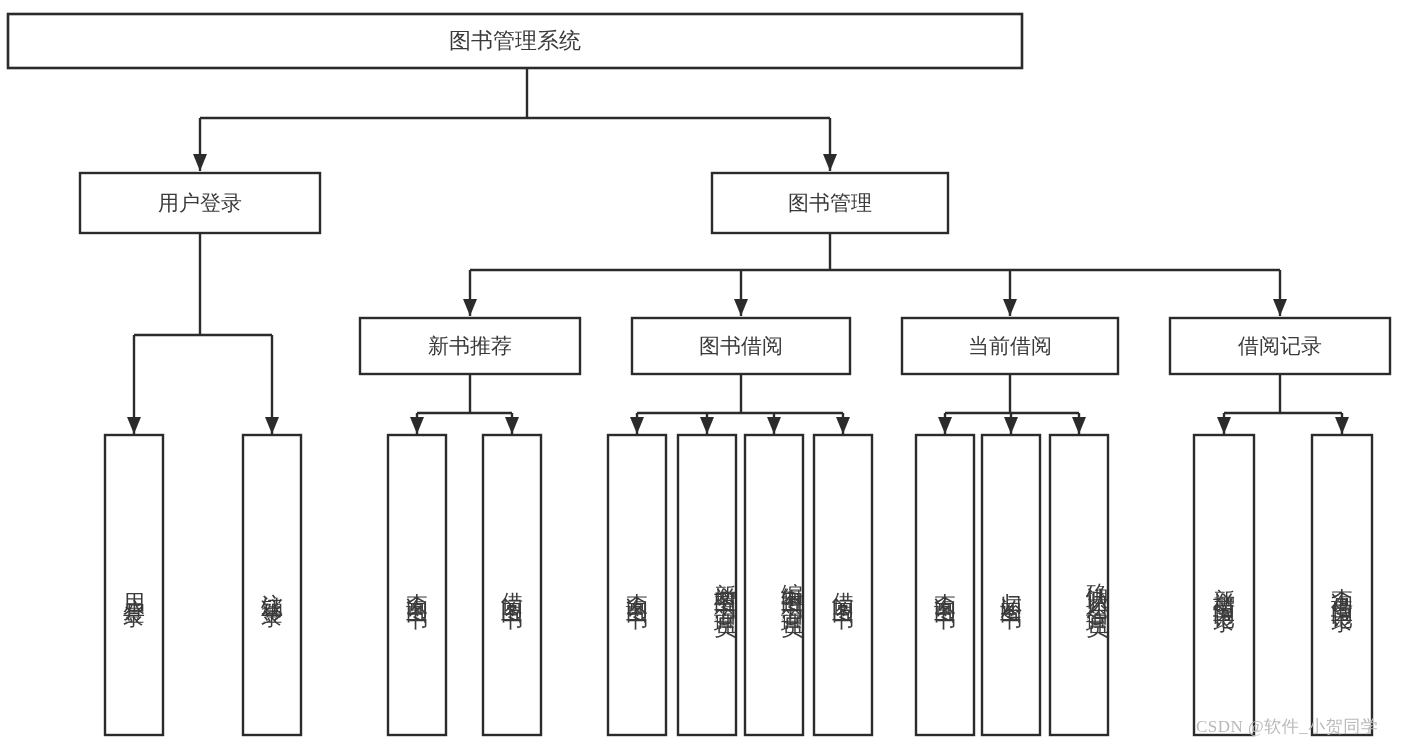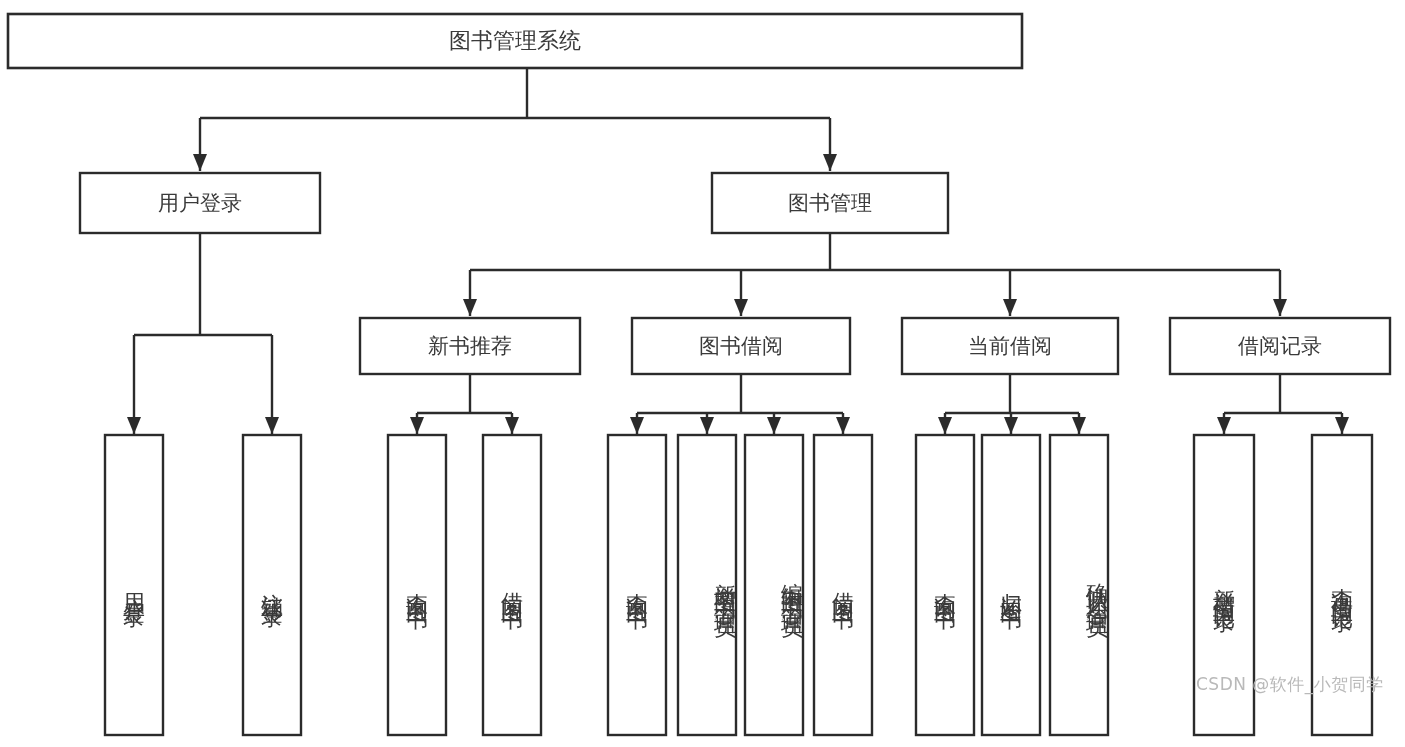--- a/index.html
+++ b/index.html
@@ -185,14 +185,14 @@
       <div class="leaf-label-wrap" style="left: 608px; top: 435px; width: 58px; height: 300px;">查询图书</div>
       <div class="leaf-label-wrap top-aligned" style="left: 678px; top: 435px; width: 58px; height: 300px;">新增图书（管理员）</div>
       <div class="leaf-label-wrap top-aligned" style="left: 745px; top: 435px; width: 58px; height: 300px;">编辑图书（管理员）</div>
       <div class="leaf-label-wrap" style="left: 814px; top: 435px; width: 58px; height: 300px;">借阅图书</div>
       <div class="leaf-label-wrap" style="left: 916px; top: 435px; width: 58px; height: 300px;">查询图书</div>
       <div class="leaf-label-wrap" style="left: 982px; top: 435px; width: 58px; height: 300px;">归还图书</div>
       <div class="leaf-label-wrap top-aligned" style="left: 1050px; top: 435px; width: 58px; height: 300px;">确认归还（管理员）</div>
       <div class="leaf-label-wrap" style="left: 1194px; top: 435px; width: 60px; height: 300px;">新增借阅记录</div>
       <div class="leaf-label-wrap" style="left: 1312px; top: 435px; width: 60px; height: 300px;">查询借阅记录</div>
     </div>
-  <div class="watermark" style="left: 1196px; top: 673px;">CSDN @软件_小贺同学</div>
+  <div class="watermark" style="left: 1196px; top: 715px; font-family: Liberation Serif, serif;">CSDN @软件_小贺同学</div>
 </div>
 
 </body></html>

